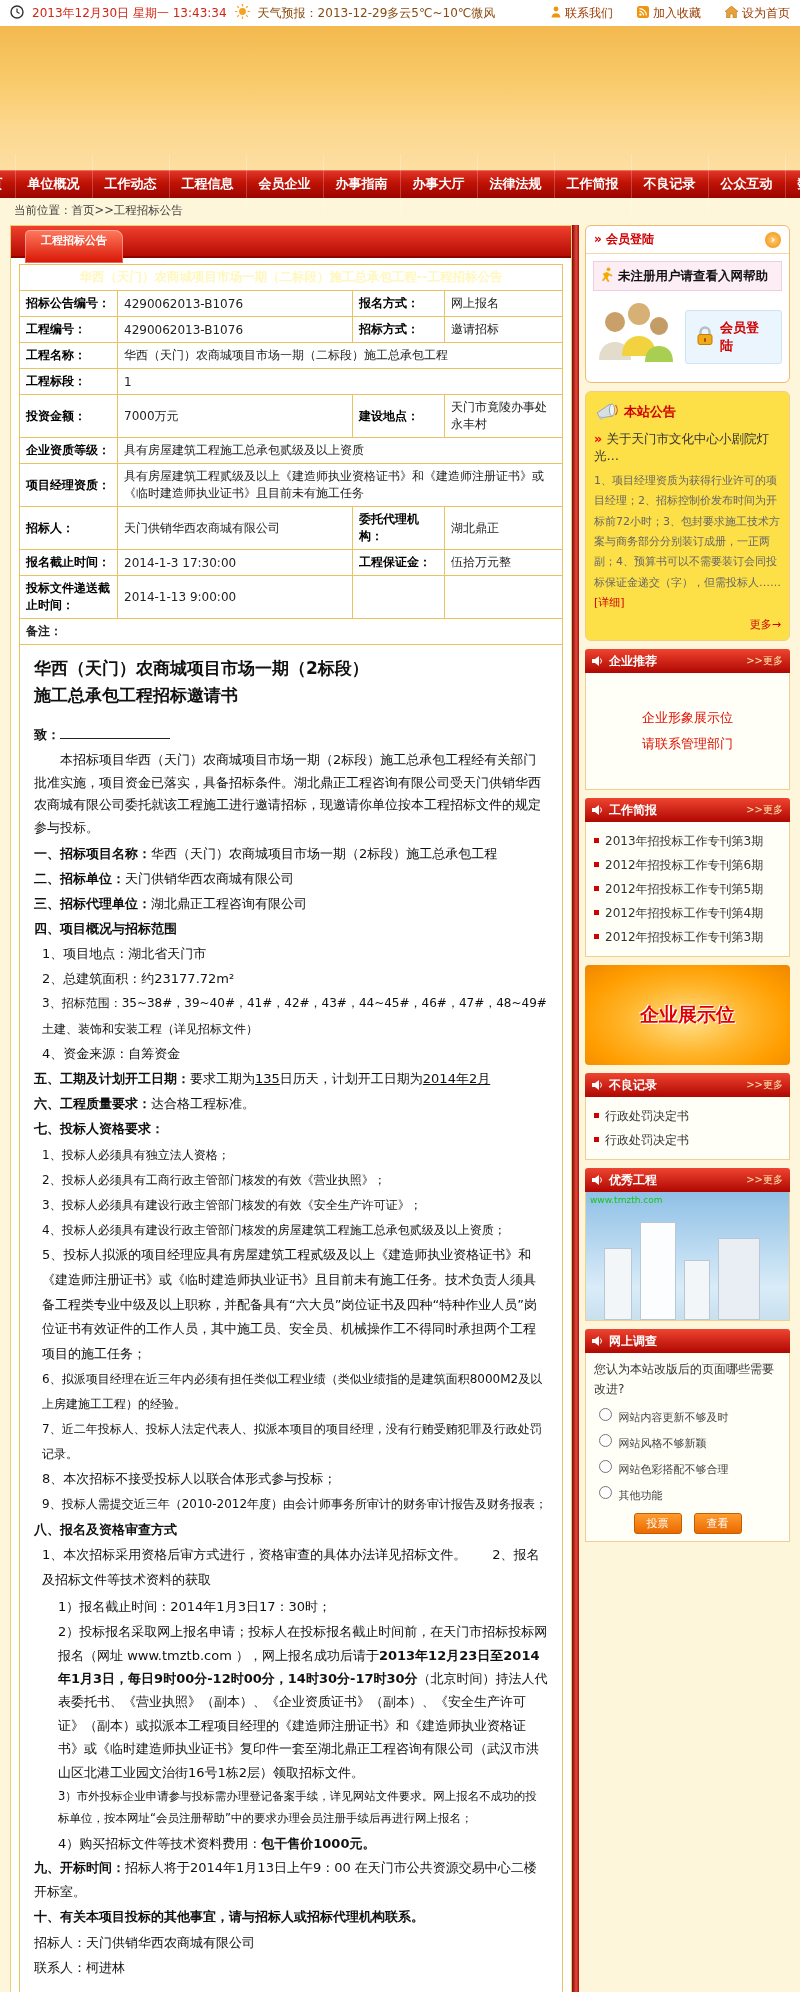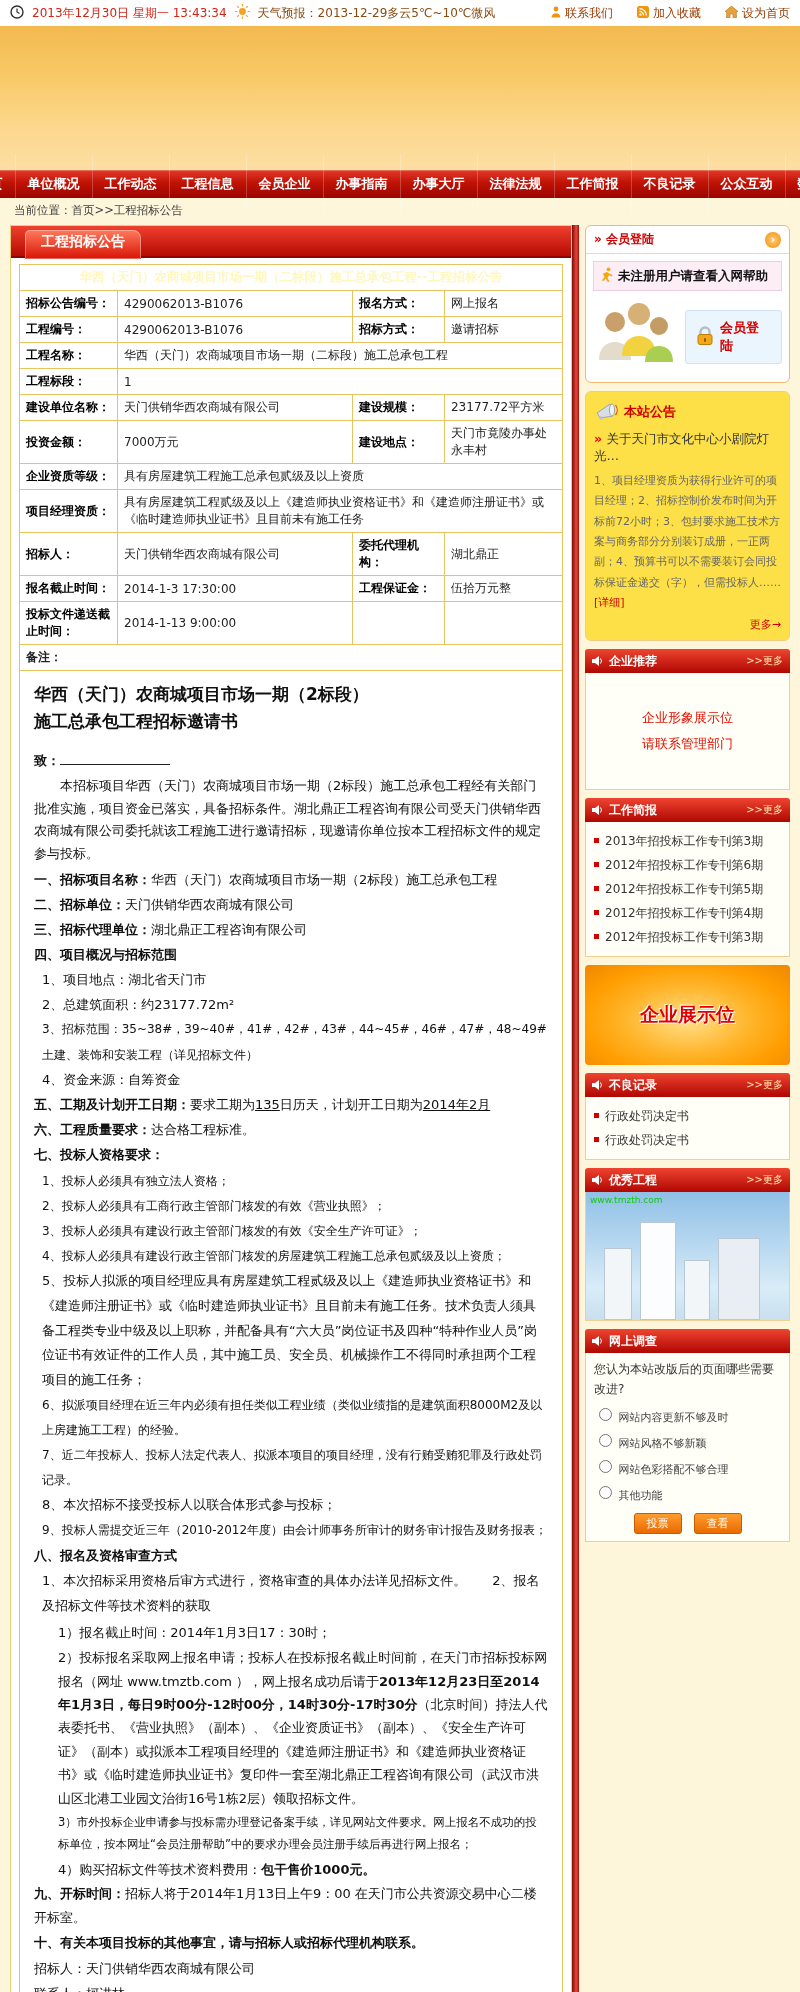--- a/index.html
+++ b/index.html
@@ -20,21 +20,21 @@
   .nav-item:last-child{border-right:none;}
   
   .breadcrumb{font-size:11.5px;color:#444;padding:5px 14px 2px;}
   
   .content{display:flex;align-items:flex-start;margin:5px 10px 0;}
   .left-panel{width:560px;background:#fff;border:1px solid #eccd77;}
   .redsep{width:7px;align-self:stretch;background:linear-gradient(90deg,#7e0a04,#e2483c 60%,#b01108);margin-right:6px;}
   .sidebar{flex:1;min-width:0;}
   
   .panel-head{height:30px;background:linear-gradient(#f0402e,#b50b03);position:relative;border-bottom:2px solid #8e0300;}
-  .panel-tab{position:absolute;left:14px;top:4px;background:linear-gradient(#ff7a5e,#d81504);color:#fff;font-weight:bold;font-size:14px;padding:3px 16px 8px;border-radius:5px 8px 0 0;box-shadow:inset 0 0 0 1px rgba(255,255,255,.35);}
+  .panel-tab{position:absolute;left:14px;top:4px;background:linear-gradient(#ff7a5e,#d81504);color:#fff;font-weight:bold;font-size:11px;padding:3px 16px 15px;border-radius:5px 8px 0 0;box-shadow:inset 0 0 0 1px rgba(255,255,255,.35);}
   .panel-body{padding:6px 8px 14px;}
   table.info{width:100%;border-collapse:collapse;font-size:12px;table-layout:fixed;}
   table.info td{border:1px solid #e9c35f;padding:4px 6px;background:#fff;word-break:break-all;vertical-align:middle;}
   td.lt{font-weight:bold;color:#000;}
   .title-row td{background:linear-gradient(#f4271c,#bd0801);color:#fff7c0;font-weight:bold;text-align:center;font-size:12.5px;padding:7px 4px;}
   .doc{border:1px solid #e9c35f;border-top:none;padding:10px 14px 18px;font-size:13px;color:#111;}
   .doc .t1{text-align:left;font-weight:bold;font-size:17px;line-height:1.6;}
   .doc .sal{font-weight:bold;margin-top:14px;line-height:1.8;}
   .doc .p{text-indent:2em;line-height:1.75;margin:2px 0;}
   .doc .sec{line-height:1.85;margin:1px 0;}
@@ -178,26 +178,20 @@
               </tr>
               <tr>
                 <td class="lt">工程名称：</td>
                 <td colspan="3">华西（天门）农商城项目市场一期（二标段）施工总承包工程</td>
               </tr>
               <tr>
                 <td class="lt">工程标段：</td>
                 <td colspan="3">1</td>
               </tr>
               <tr>
-                <td class="lt">建设单位名称：</td>
-                <td>天门供销华西农商城有限公司</td>
-                <td class="lt">建设规模：</td>
-                <td>23177.72平方米</td>
-              </tr>
-              <tr>
                 <td class="lt">投资金额：</td>
                 <td>7000万元</td>
                 <td class="lt">建设地点：</td>
                 <td>天门市竟陵办事处永丰村</td>
               </tr>
               <tr>
                 <td class="lt">企业资质等级：</td>
                 <td colspan="3">具有房屋建筑工程施工总承包贰级及以上资质</td>
               </tr>
               <tr>

